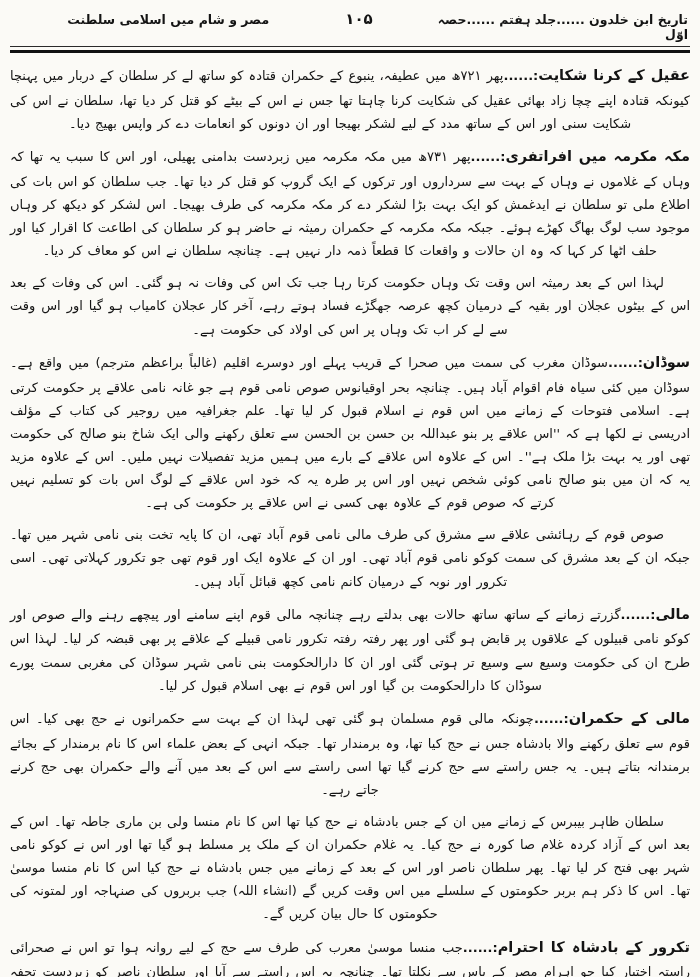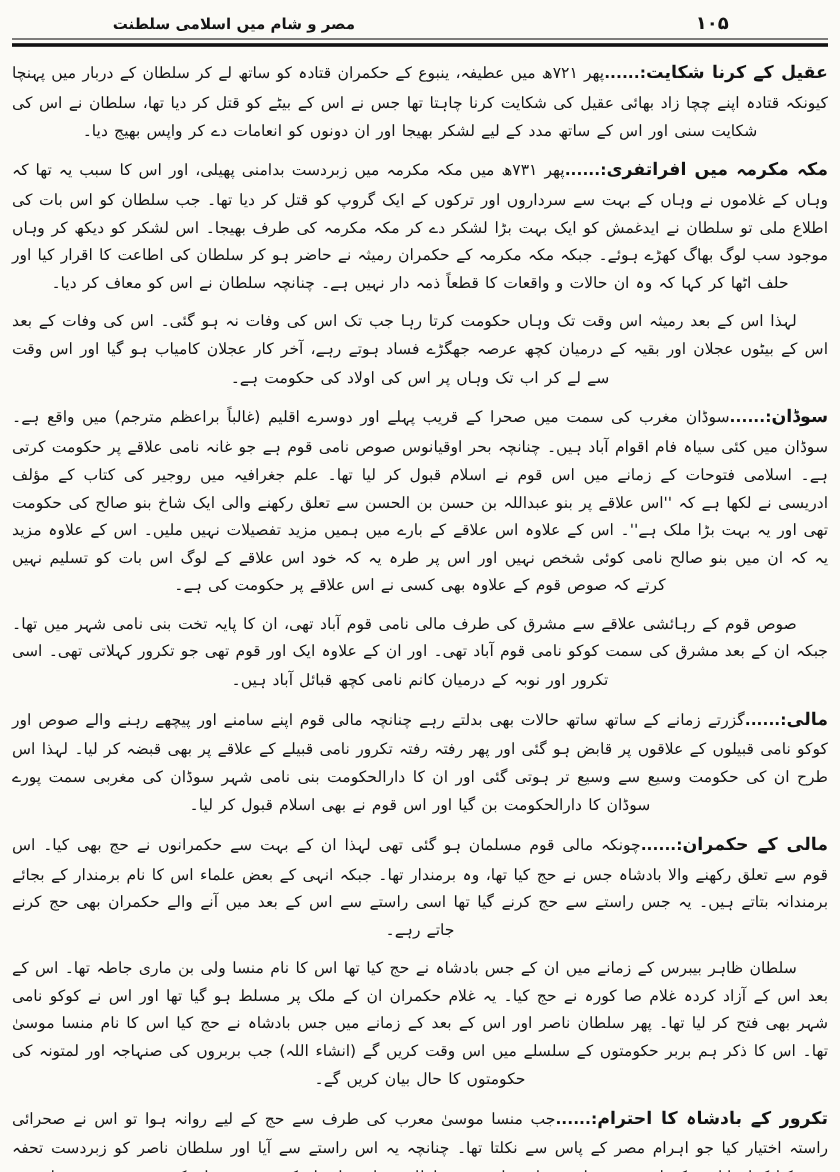--- a/index.html
+++ b/index.html
@@ -22,22 +22,22 @@
   }
   .page-header {
     display: flex;
     justify-content: space-between;
     align-items: baseline;
     font-weight: bold;
     font-size: 12.5px;
     padding: 2px 2px 4px 2px;
   }
   .page-header .book-title { width: 42%; text-align: right; }
-  .page-header .page-number { width: 16%; text-align: left; font-size: 15px; letter-spacing: 1px; }
-  .page-header .chapter-title { width: 42%; text-align: right; }
+  .page-header .page-number { width: 16%; text-align: center; font-size: 15px; letter-spacing: 1px; }
+  .page-header .chapter-title { width: 42%; text-align: center; margin-left: 18px; }
   .rule-thin { border: 0; border-top: 1.5px solid #2a2a2a; margin: 0 0 3px 0; }
   .rule-thick { border: 0; border-top: 3.5px solid #111; margin: 0 0 10px 0; }
   .content { font-size: 13px; line-height: 1.78; }
   .para {
     margin: 0 0 9px 0;
     text-align: justify;
     text-align-last: center;
     word-spacing: 1px;
   }
   .para.indent { text-indent: 26px; }
@@ -46,20 +46,21 @@
     font-size: 14.5px;
   }
   .sec-leader { font-weight: bold; letter-spacing: 1px; }
 </style>
 </head>
 <body>
 
 <div class="page">
 
   <div class="page-header">
+    <span class="book-title">تاریخ ابن خلدون ......جلد ہفتم ......حصہ اوّل</span>
     <span class="page-number">۱۰۵</span>
     <span class="chapter-title">مصر و شام میں اسلامی سلطنت</span>
   </div>
   <hr class="rule-thin">
   <hr class="rule-thick">
 
   <div class="content">
 
     <p class="para">
       <span class="sec-heading">عقیل کے کرنا شکایت</span><span class="sec-leader">:......</span><span>پھر ۷۲۱ھ میں عطیفہ، ینبوع کے حکمران قتادہ کو ساتھ لے کر سلطان کے دربار میں پہنچا کیونکہ قتادہ اپنے چچا زاد بھائی عقیل کی شکایت کرنا چاہتا تھا جس نے اس کے بیٹے کو قتل کر دیا تھا، سلطان نے اس کی شکایت سنی اور اس کے ساتھ مدد کے لیے لشکر بھیجا اور ان دونوں کو انعامات دے کر واپس بھیج دیا۔</span>

